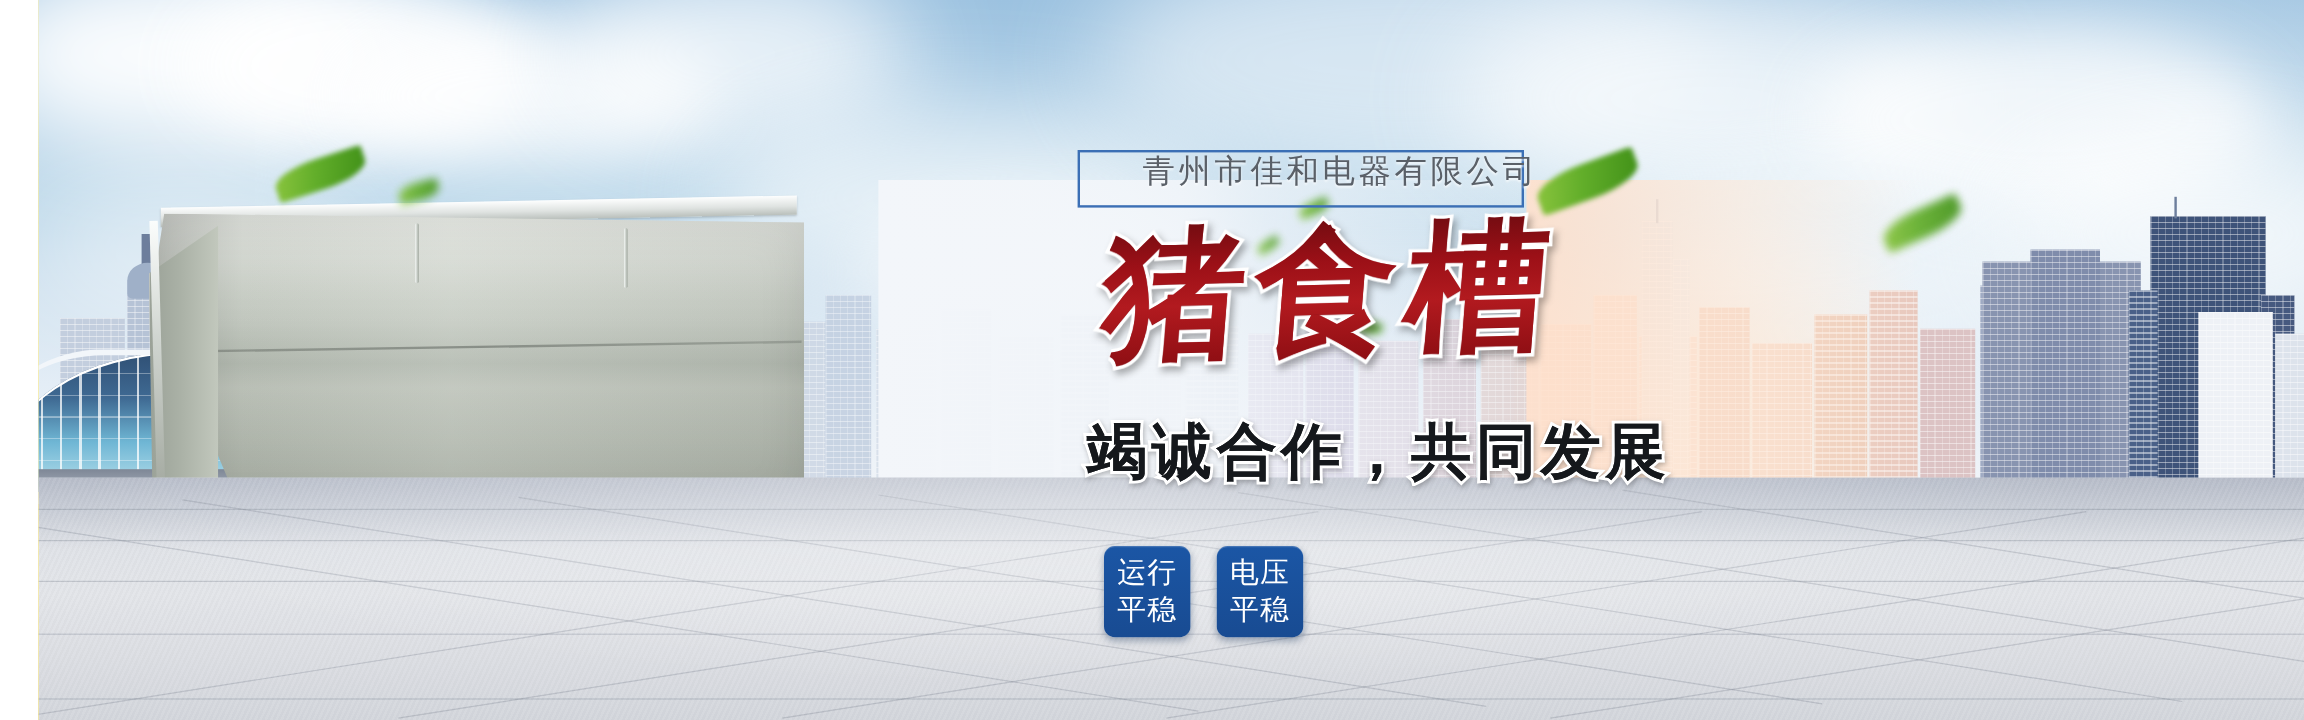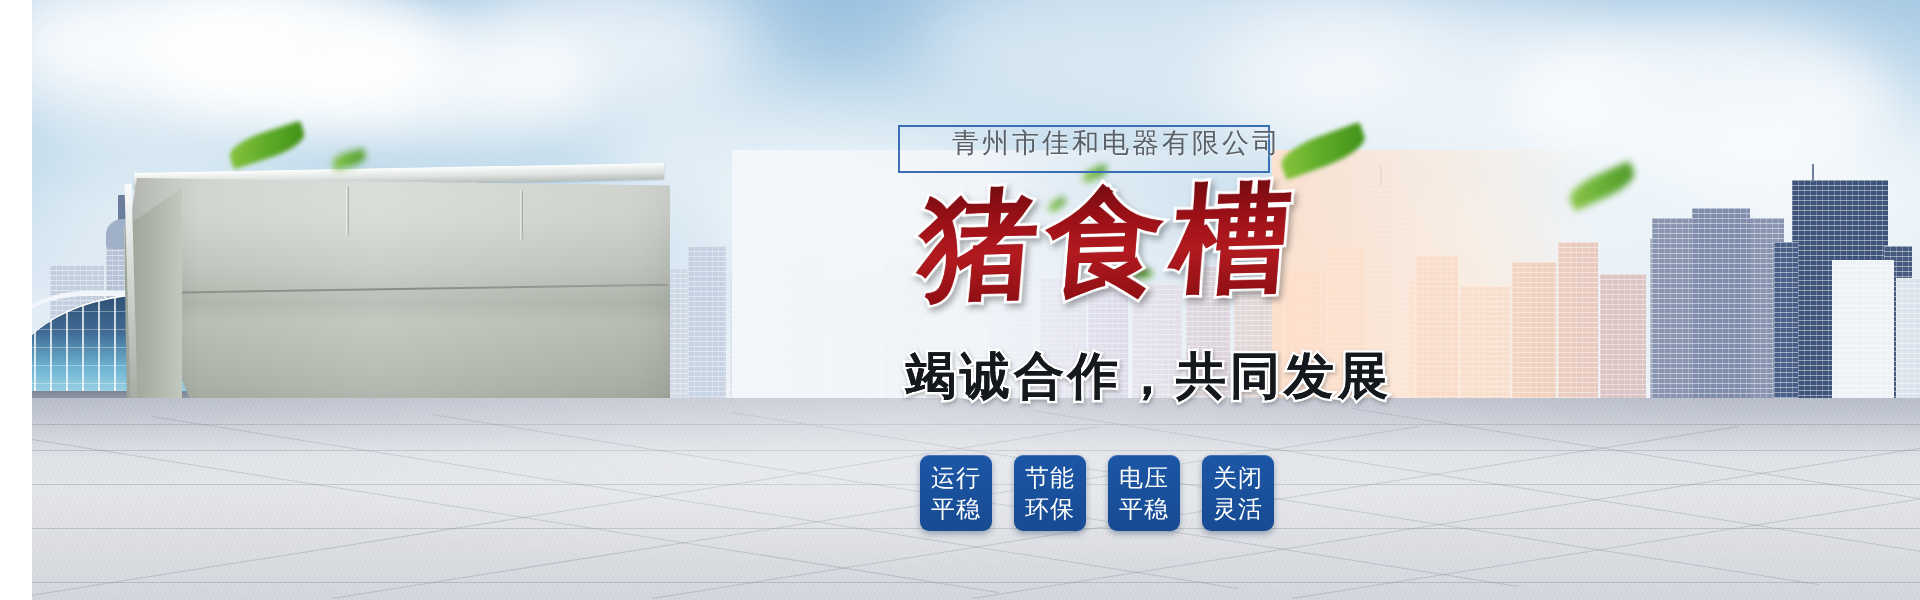--- a/index.html
+++ b/index.html
@@ -415,26 +415,18 @@
 
   <div class="subtitle">竭诚合作，共同发展</div>
   <div class="subtitle-fill">竭诚合作，共同发展</div>
 
   <div class="tags">
     <div class="tag">
       <span>运行</span>
       <span>平稳</span>
     </div>
     <div class="tag">
-      <span>节能</span>
-      <span>环保</span>
-    </div>
-    <div class="tag">
       <span>电压</span>
       <span>平稳</span>
     </div>
-    <div class="tag">
-      <span>关闭</span>
-      <span>灵活</span>
-    </div>
   </div>
 
 </div>
 
 </body></html>

